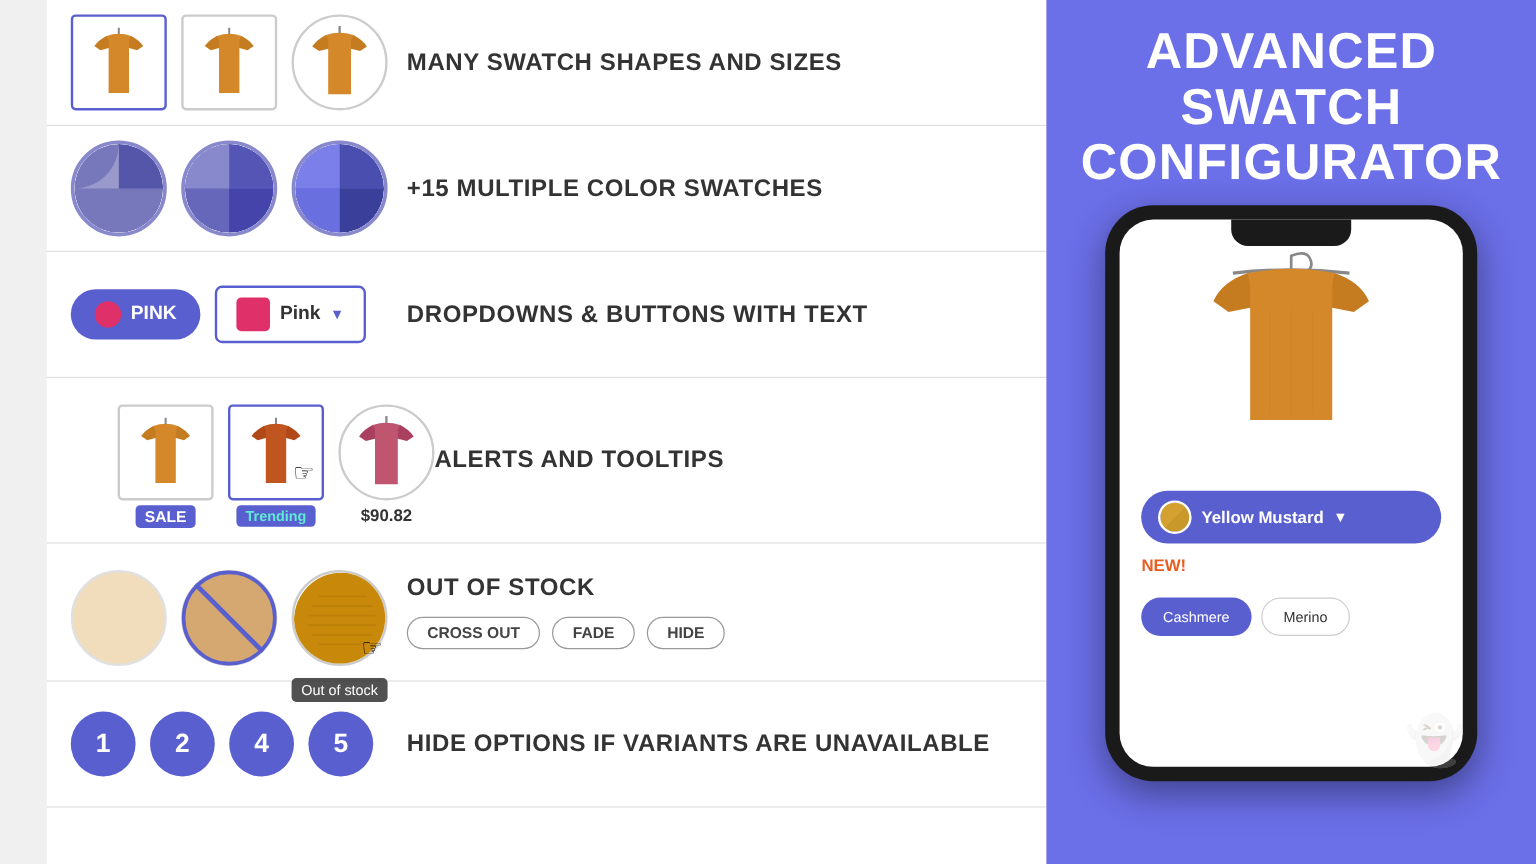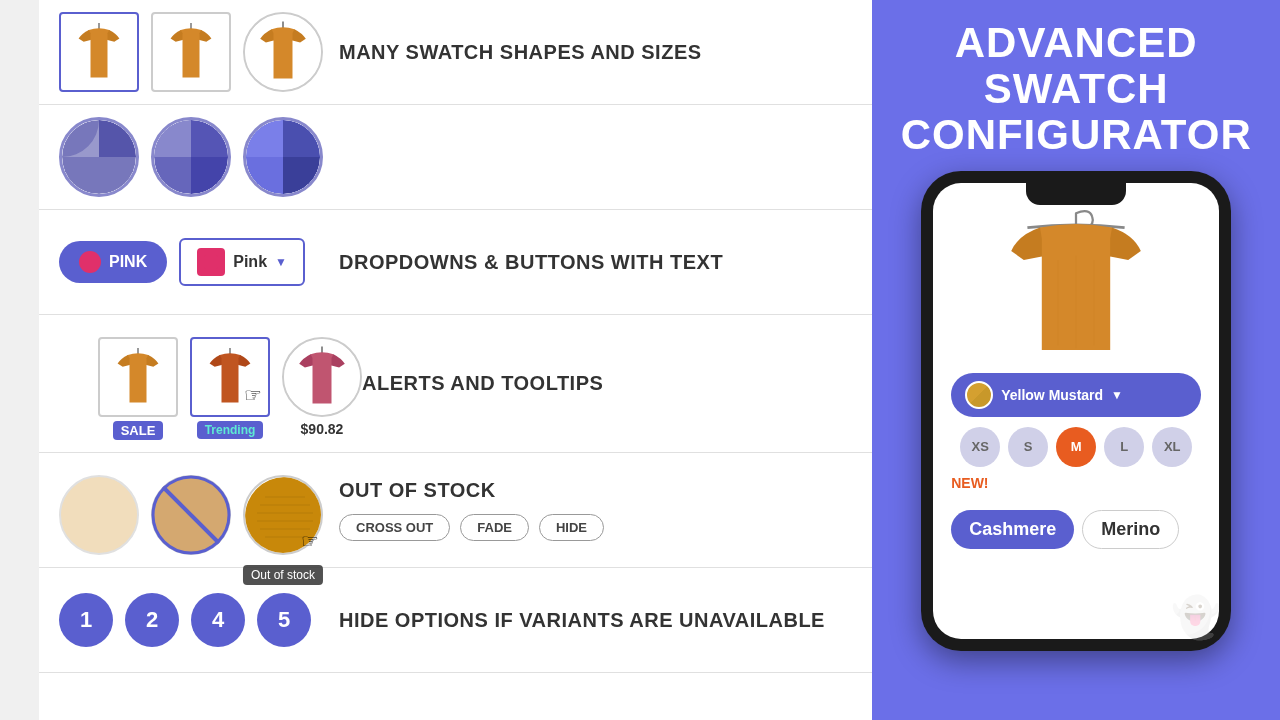--- a/index.html
+++ b/index.html
@@ -269,20 +269,21 @@
       border: none;
       border-radius: 25px;
       padding: 8px 14px;
       font-size: 14px;
       font-weight: 700;
       display: flex;
       align-items: center;
       gap: 8px;
       flex: 1;
       cursor: pointer;
+      margin-top: 36px;
     }
     .phone-color-icon {
       width: 28px;
       height: 28px;
       border-radius: 50%;
       background: linear-gradient(135deg, #d4a030 50%, #c8982a 50%);
       border: 2px solid white;
     }
     .phone-caret {
       font-size: 12px;
@@ -331,22 +332,22 @@
     .material-btns {
       display: flex;
       gap: 8px;
     }
     .material-btn {
       background: #5a5fcf;
       color: white;
       border: none;
       border-radius: 20px;
       padding: 8px 18px;
-      font-size: 18px;
-      font-weight: 700;
+      font-size: 12px;
+      font-weight: 400;
       cursor: pointer;
     }
     .material-btn.outline {
       background: white;
       color: #333;
       border: 1.5px solid #ccc;
     }
 
     
     .ghost-watermark {
@@ -426,20 +427,21 @@
       <div class="swatch-circle">
         <svg viewBox="0 0 74 74" width="74" height="74" xmlns="http://www.w3.org/2000/svg">
           <circle cx="37" cy="37" r="37" fill="#5a5fcf"></circle>
           <path d="M37 37 L37 0 A37 37 0 0 1 74 37 Z" fill="#4a4faf"></path>
           <path d="M37 37 L74 37 A37 37 0 0 1 37 74 Z" fill="#3a3f99"></path>
           <path d="M37 37 L0 37 A37 37 0 0 0 37 74 Z" fill="#6a6fdf"></path>
           <path d="M37 37 L37 0 A37 37 0 0 0 0 37 Z" fill="#7a7fe9"></path>
         </svg>
       </div>
     </div>
+    <div class="feature-label">+15 MULTIPLE COLOR SWATCHES</div>
   </div>
 
   <div class="feature-row">
     <div class="swatches-area">
 
       <button class="btn-pill">
         <span class="dot"></span>
         <span>PINK</span>
       </button>
 
@@ -589,27 +591,20 @@
       </div>
 
       <div class="phone-dropdown-row">
         <button class="phone-color-btn">
           <span class="phone-color-icon"></span>
           <span>Yellow Mustard</span>
           <span class="phone-caret">▼</span>
         </button>
       </div>
 
-      <div class="phone-sizes-row">
-        <div class="size-pill">XS</div>
-        <div class="size-pill">S</div>
-        <div class="size-pill active">M</div>
-        <div class="size-pill">L</div>
-        <div class="size-pill">XL</div>
-      </div>
 
       <div class="phone-material-row">
         <div class="material-new">NEW!</div>
         <div class="material-btns">
           <button class="material-btn">Cashmere</button>
           <button class="material-btn outline">Merino</button>
         </div>
       </div>
     </div>
 

